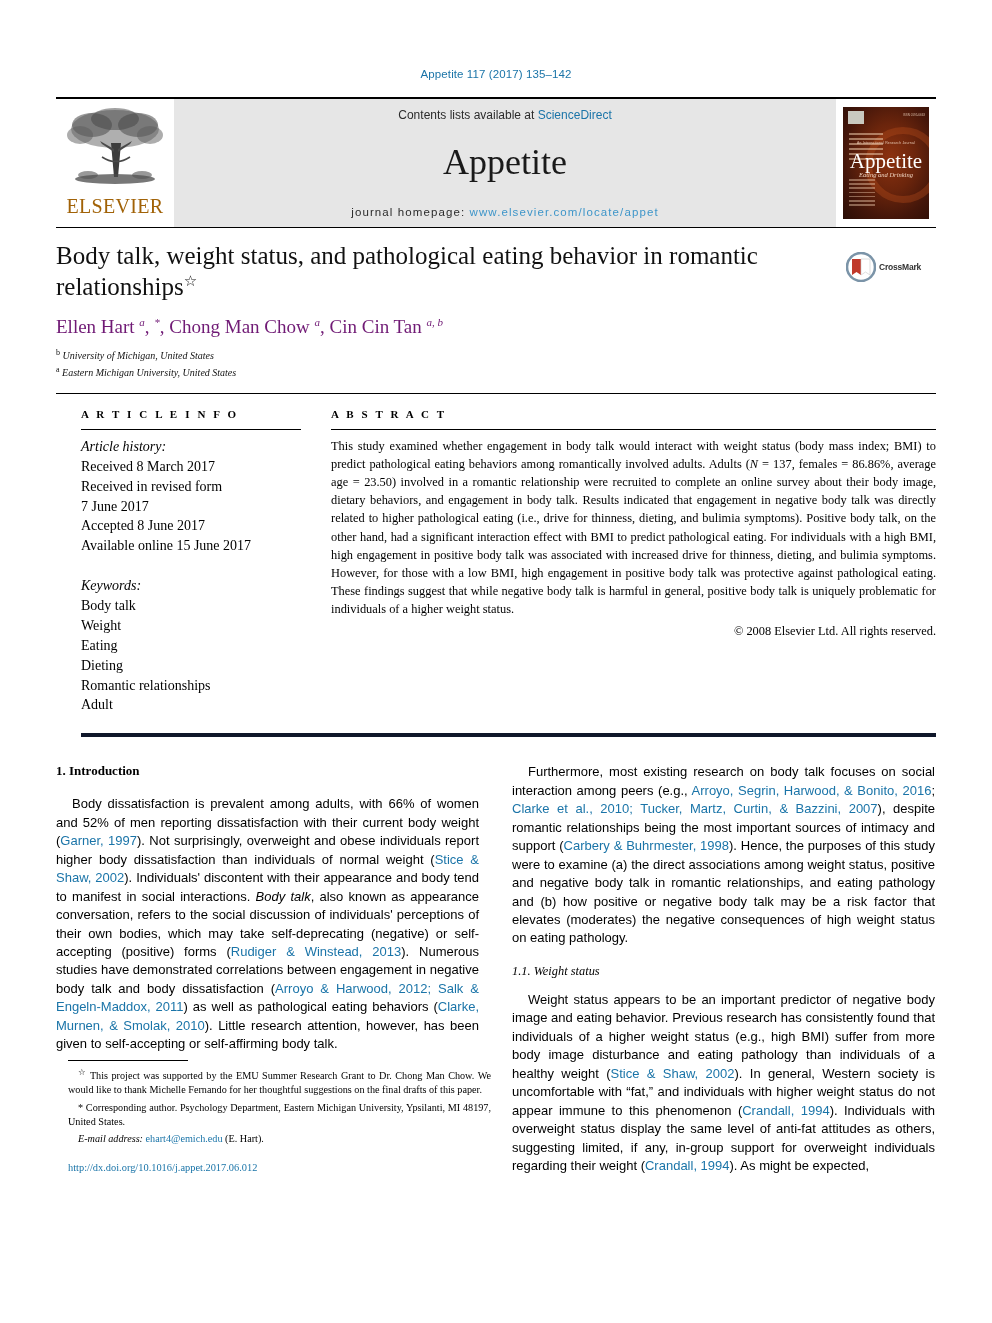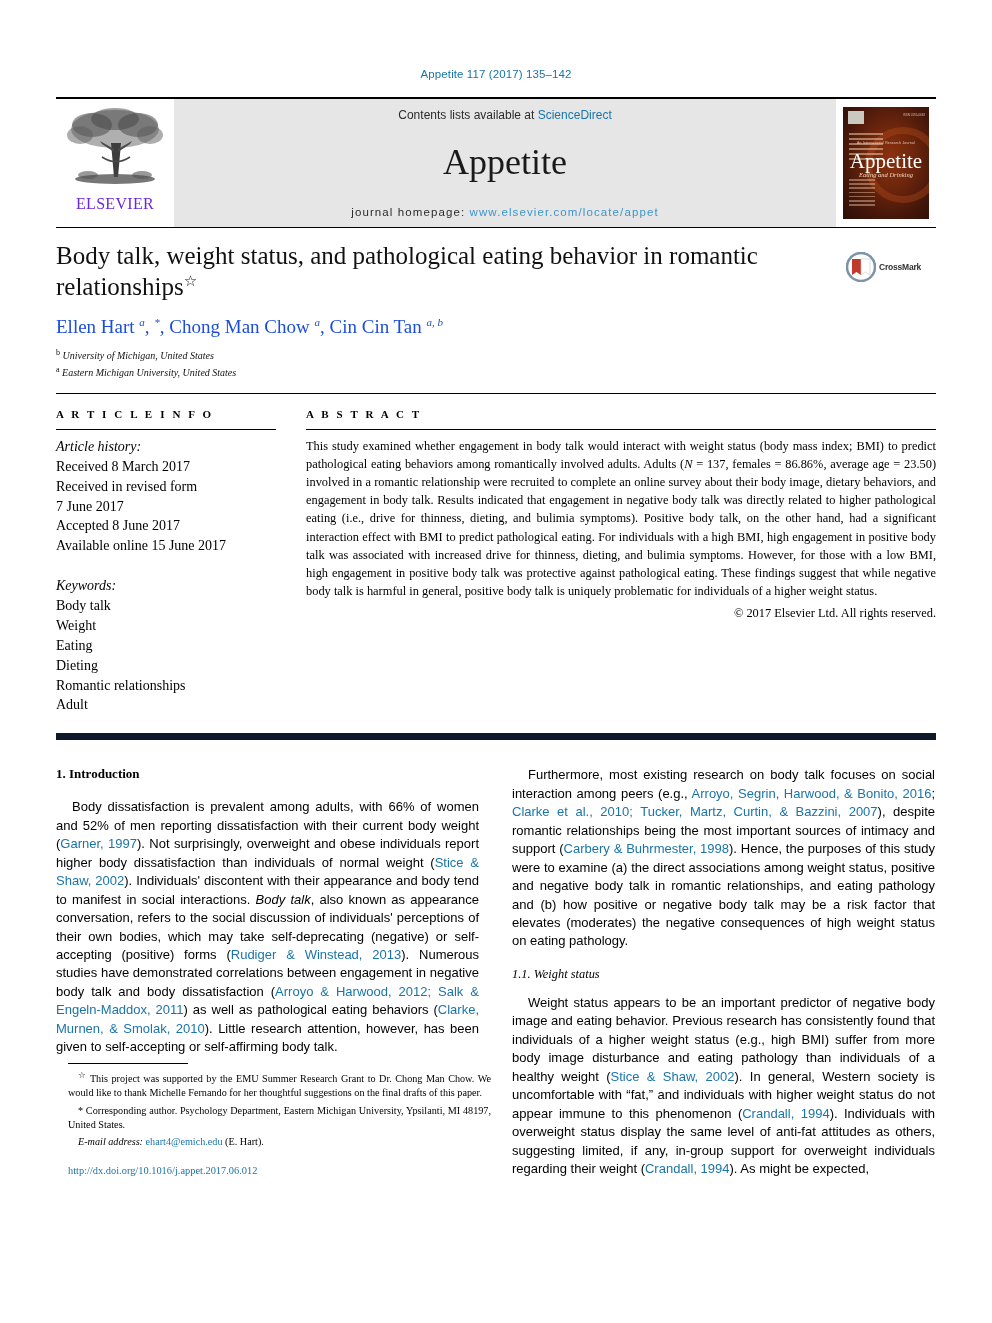--- a/index.html
+++ b/index.html
@@ -48,23 +48,23 @@
     display: flex;
     flex-direction: column;
     align-items: center;
     justify-content: flex-start;
     padding-top: 6px;
     box-sizing: border-box;
   }
   .tree-svg { display:block; }
   .elsevier-word {
     font-family: "Liberation Serif", serif;
-    font-size: 16px;
+    font-size: 20px;
     letter-spacing: .3px;
-    color: #6d28d9;
+    color: #a16207;
     line-height: 1;
     margin-top: 1px;
   }
   .masthead-center {
     flex: 1 1 auto;
     background: #e6e6e6;
     display: flex;
     flex-direction: column;
     justify-content: space-between;
     align-items: center;
@@ -177,21 +177,21 @@
     line-height: 1.24;
     margin: 0 0 14px 0;
     max-width: 760px;
     color: #111;
   }
   .article-title .star { font-size: 15px; vertical-align: super; }
   .authors {
     font-family: "Liberation Serif", serif;
     font-size: 19px;
     margin: 0 0 9px 0;
-    color: #1d4ed8;
+    color: #701a75;
   }
   .authors sup { font-size: 11px; font-style: italic; }
   .affil {
     font-family: "Liberation Serif", serif;
     font-style: italic;
     font-size: 10px;
     line-height: 1.45;
     color: #111;
   }
   .affil sup { font-style: normal; font-size: 8px; }
@@ -207,23 +207,24 @@
     font-family: "Liberation Sans", sans-serif;
     font-size: 8.5px;
     font-weight: bold;
     color: #333;
     letter-spacing: -.2px;
   }
 
   
   .info-abstract {
     display: flex;
-    border-bottom: 7px solid #0f172a;
+    border-bottom: 4px solid #0f172a;
     padding-top: 14px;
     padding-bottom: 18px;
+    margin-left: 25px;
   }
   .col-info {
     width: 250px;
     flex: 0 0 250px;
     padding-right: 30px;
     box-sizing: border-box;
   }
   .col-abstract {
     flex: 1 1 auto;
   }
@@ -432,21 +433,21 @@
         <div>Dieting</div>
         <div>Romantic relationships</div>
         <div>Adult</div>
       </div>
     </div>
 
     <div class="col-abstract">
       <div class="sec-head">A B S T R A C T</div>
       <div class="rule"></div>
       <div class="abstract-body">This study examined whether engagement in body talk would interact with weight status (body mass index; BMI) to predict pathological eating behaviors among romantically involved adults. Adults (<span class="it">N</span> = 137, females = 86.86%, average age = 23.50) involved in a romantic relationship were recruited to complete an online survey about their body image, dietary behaviors, and engagement in body talk. Results indicated that engagement in negative body talk was directly related to higher pathological eating (i.e., drive for thinness, dieting, and bulimia symptoms). Positive body talk, on the other hand, had a significant interaction effect with BMI to predict pathological eating. For individuals with a high BMI, high engagement in positive body talk was associated with increased drive for thinness, dieting, and bulimia symptoms. However, for those with a low BMI, high engagement in positive body talk was protective against pathological eating. These findings suggest that while negative body talk is harmful in general, positive body talk is uniquely problematic for individuals of a higher weight status.</div>
-      <div class="copyright">© 2017 Elsevier Ltd. All rights reserved.</div>
+      <div class="copyright">© 2008 Elsevier Ltd. All rights reserved.</div>
     </div>
   </div>
 
   <div class="body-cols">
 
     <div class="bcol">
       <h2 class="section">1. Introduction</h2>
       <p class="para">Body dissatisfaction is prevalent among adults, with 66% of women and 52% of men reporting dissatisfaction with their current body weight (<span class="cite">Garner, 1997</span>). Not surprisingly, overweight and obese individuals report higher body dissatisfaction than individuals of normal weight (<span class="cite">Stice &amp; Shaw, 2002</span>). Individuals' discontent with their appearance and body tend to manifest in social interactions. <span class="it">Body talk</span>, also known as appearance conversation, refers to the social discussion of individuals' perceptions of their own bodies, which may take self-deprecating (negative) or self-accepting (positive) forms (<span class="cite">Rudiger &amp; Winstead, 2013</span>). Numerous studies have demonstrated correlations between engagement in negative body talk and body dissatisfaction (<span class="cite">Arroyo &amp; Harwood, 2012; Salk &amp; Engeln-Maddox, 2011</span>) as well as pathological eating behaviors (<span class="cite">Clarke, Murnen, &amp; Smolak, 2010</span>). Little research attention, however, has been given to self-accepting or self-affirming body talk.</p>
 
       <div class="footnotes">

